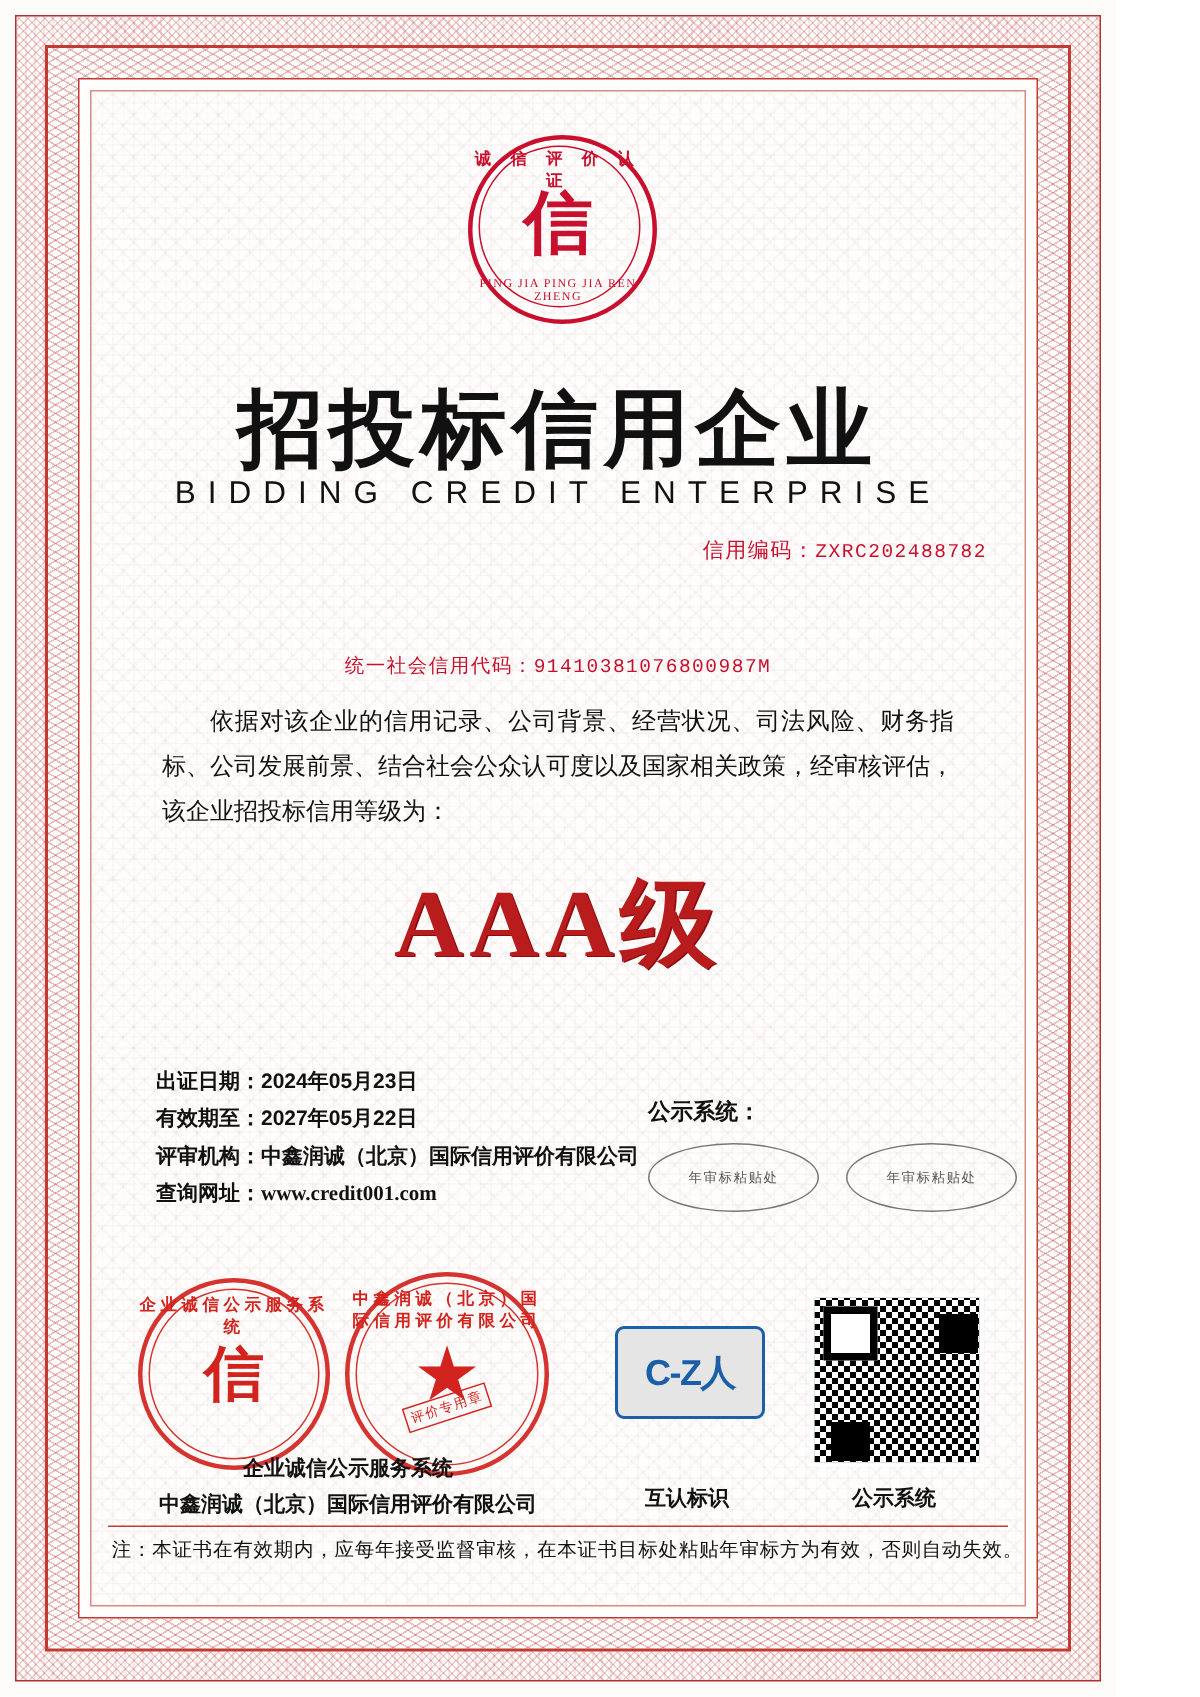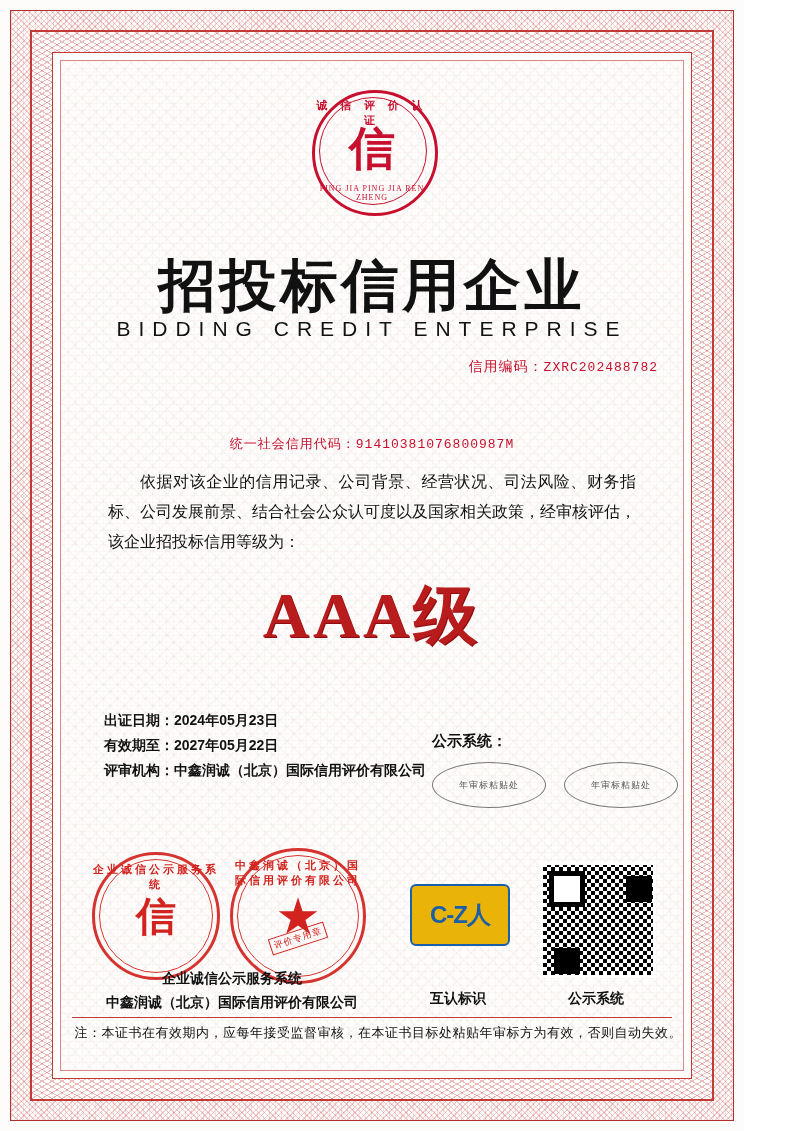--- a/index.html
+++ b/index.html
@@ -209,21 +209,21 @@
     font-family:"Liberation Sans", sans-serif;
   }
 
   
   .logo-cz{
     position:absolute;left:348px;top:822px;width:96px;height:58px;
     border:2px solid #1b5fa8;border-radius:6px;
     display:flex;align-items:center;justify-content:center;
     color:#1b5fa8;font-size:24px;font-weight:bold;letter-spacing:-1px;
     font-family:"Liberation Sans", sans-serif;
-    background:#eab308;
+    background:#e5e5e5;
   }
   .label-cz{
     position:absolute;left:330px;top:928px;width:132px;text-align:center;
     font-size:14px;font-weight:bold;color:#111;
     font-family:"Liberation Sans", sans-serif;
   }
 
   .qr{
     position:absolute;left:478px;top:800px;width:110px;height:110px;
     background:
@@ -294,20 +294,23 @@
     <div class="details">
       <div class="row">
         <span class="lbl">出证日期：</span><span class="val">2024年05月23日</span>
       </div>
       <div class="row">
         <span class="lbl">有效期至：</span><span class="val">2027年05月22日</span>
       </div>
       <div class="row">
         <span class="lbl">评审机构：</span><span class="val">中鑫润诚（北京）国际信用评价有限公司</span>
       </div>
+      <div class="row">
+        <span class="lbl">查询网址：</span><span class="url">www.credit001.com</span>
+      </div>
     </div>
 
     <div class="annual">公示系统：</div>
     <div class="annual-slots">
       <div class="slot">年审标粘贴处</div>
       <div class="slot">年审标粘贴处</div>
     </div>
 
     <div class="seal-a">
       <div class="round-seal"></div>

